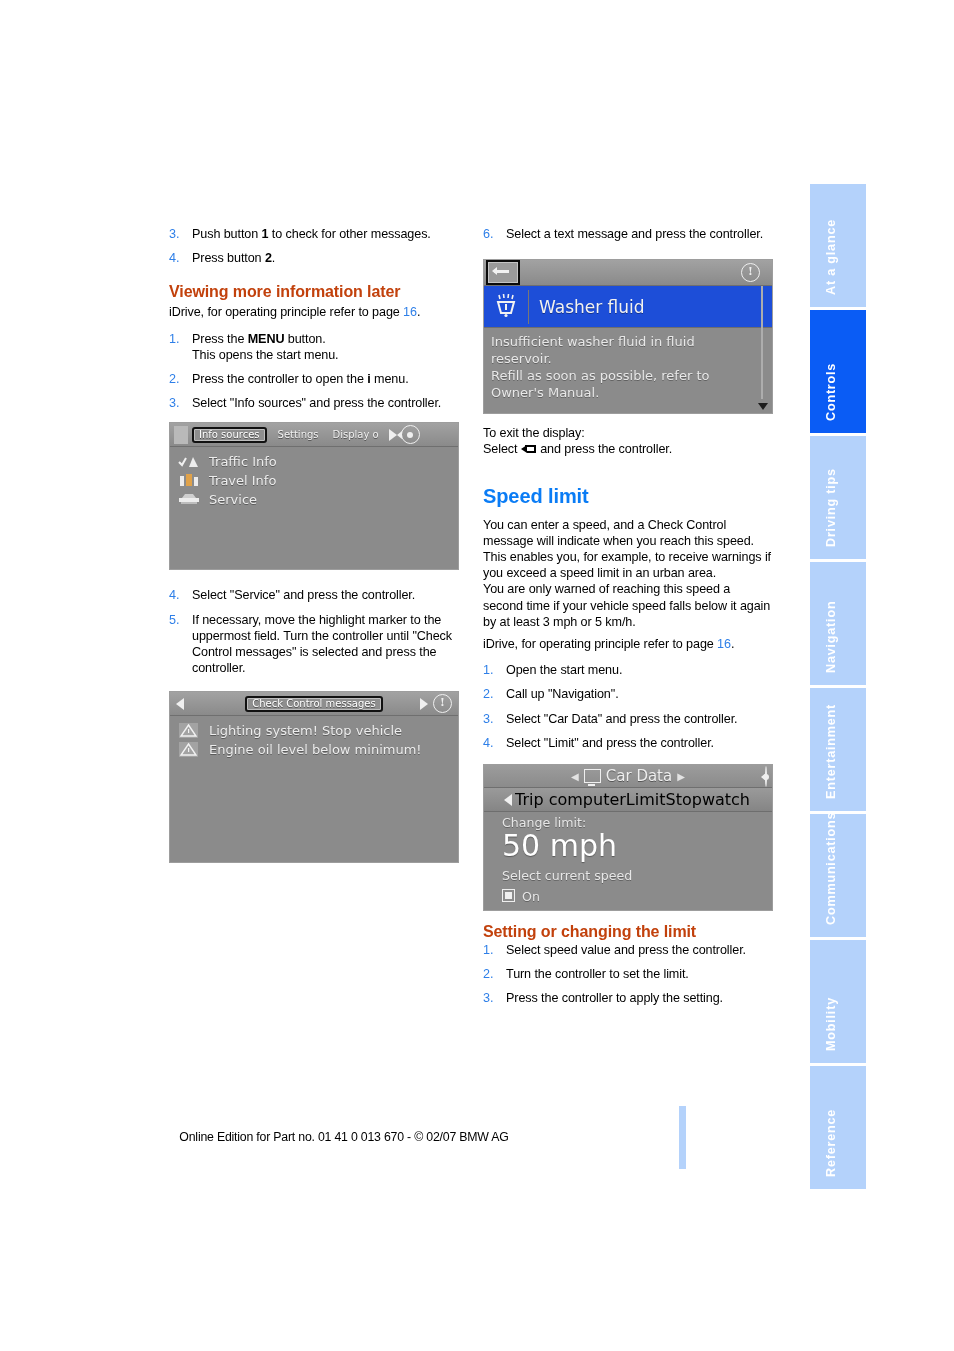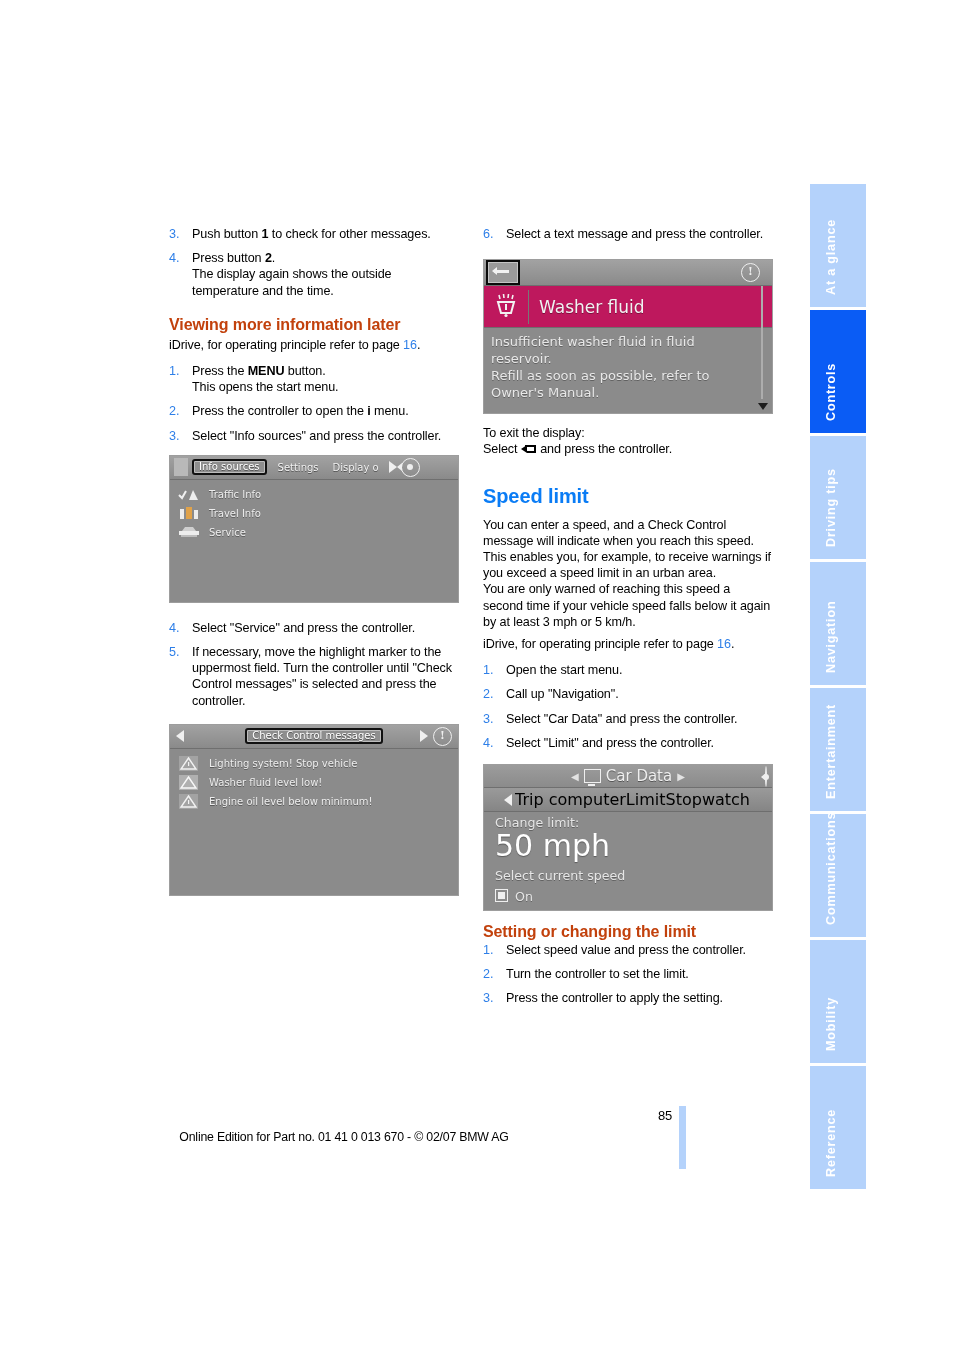--- a/index.html
+++ b/index.html
@@ -125,21 +125,21 @@
   .shot-body {
     position: relative;
     background: #8b8b8b;
     padding: 5px 0 0 0;
   }
 
   .row {
     display: flex;
     align-items: center;
     color: #ededed;
-    font-size: 10px;
+    font-size: 13px;
     padding: 2px 0 2px 8px;
     text-shadow: 0 1px 0 rgba(0,0,0,.35);
     white-space: nowrap;
   }
   .row .ricon {
     width: 22px; height: 15px;
     margin-right: 9px;
     flex: 0 0 auto;
     display: inline-block;
   }
@@ -207,21 +207,21 @@
     width: 0; height: 0;
     border-top: 4.5px solid transparent;
     border-bottom: 4.5px solid transparent;
     border-right: 5px solid #f2f2f2;
   }
 
   
   .msg-head {
     display: flex;
     align-items: center;
-    background: #be185d;
+    background: #1d4ed8;
     border-bottom: 1px solid #6e6e6e;
     height: 42px;
     padding-left: 6px;
     box-sizing: border-box;
   }
   .msg-head .sep {
     width: 1px; height: 34px;
     background: #777; margin: 0 10px 0 6px;
   }
   .msg-head .mtitle {
@@ -287,21 +287,21 @@
   .cd-topbar .rightglyph { position: absolute; right: 5px; top: 2px; }
 
   .cd-tabs {
     height: 23px;
     background: linear-gradient(#9a9a9a, #858585);
     display: flex;
     align-items: center;
     border-bottom: 1px solid #6e6e6e;
     padding-left: 18px;
   }
-  .cd-content { padding: 3px 0 0 11px; }
+  .cd-content { padding: 3px 0 0 18px; }
   .cd-label {
     color: #e6e6e6; font-size: 12.6px;
     text-shadow: 0 1px 0 rgba(0,0,0,.3);
   }
   .cd-big {
     color: #ffffff; font-size: 30px;
     line-height: 33px;
     text-shadow: 0 1px 1px rgba(0,0,0,.35);
     margin: -1px 0 6px 0;
   }
@@ -381,21 +381,21 @@
 
   <div class="col" id="col-left">
 
     <ul class="steps">
       <li class="step">
         <span class="num">3.</span>
         <span><span>Push button </span><b>1</b><span> to check for other messages.</span></span>
       </li>
       <li class="step">
         <span class="num">4.</span>
-        <span><span>Press button </span><b>2</b><span>.</span><br><span>The display again shows the outside temperature and the time.</span></span>
+        <span><span>Press button </span><b>2</b><span>.</span><br></span>
       </li>
     </ul>
 
     <div class="h2">Viewing more information later</div>
 
     <p class="para"><span>iDrive, for operating principle refer to page </span><span class="blue">16</span><span>.</span></p>
 
     <div class="spacer-10"></div>
 
     <ul class="steps">
@@ -483,29 +483,20 @@
               <rect x="1" y="0" width="19" height="15" fill="#a3a3a3"></rect>
               <path d="M10.5 2 L18 13 L3 13 Z" fill="none" stroke="#f2f2f2" stroke-width="1.4"></path>
               <rect x="10" y="6" width="1.2" height="4" fill="#f2f2f2"></rect>
             </svg>
           </span>
           <span>Lighting system! Stop vehicle</span>
         </div>
         <div class="row">
           <span class="ricon">
             <svg width="22" height="15" viewBox="0 0 22 15">
-              <rect x="1" y="0" width="19" height="15" fill="#b0b0b0"></rect>
-              <path d="M10.5 2 L18 13 L3 13 Z" fill="none" stroke="#f8f8f8" stroke-width="1.4"></path>
-            </svg>
-          </span>
-          <span>Washer fluid level low!</span>
-        </div>
-        <div class="row">
-          <span class="ricon">
-            <svg width="22" height="15" viewBox="0 0 22 15">
               <rect x="1" y="0" width="19" height="15" fill="#a3a3a3"></rect>
               <path d="M10.5 2 L18 13 L3 13 Z" fill="none" stroke="#f2f2f2" stroke-width="1.4"></path>
               <rect x="10" y="6" width="1.2" height="4" fill="#f2f2f2"></rect>
             </svg>
           </span>
           <span>Engine oil level below minimum!</span>
         </div>
       </div>
 
     </div>
@@ -652,17 +643,16 @@
       <span>Communications</span>
     </div>
     <div class="vtab" style="height:123px;">
       <span>Mobility</span>
     </div>
     <div class="vtab" style="height:123px;">
       <span>Reference</span>
     </div>
   </div>
 
-  <div id="pageno">85</div>
   <div id="footer">Online Edition for Part no. 01 41 0 013 670 - © 02/07 BMW AG</div>
   <div id="footer-rule"></div>
 
 </div>
 
 </body></html>

